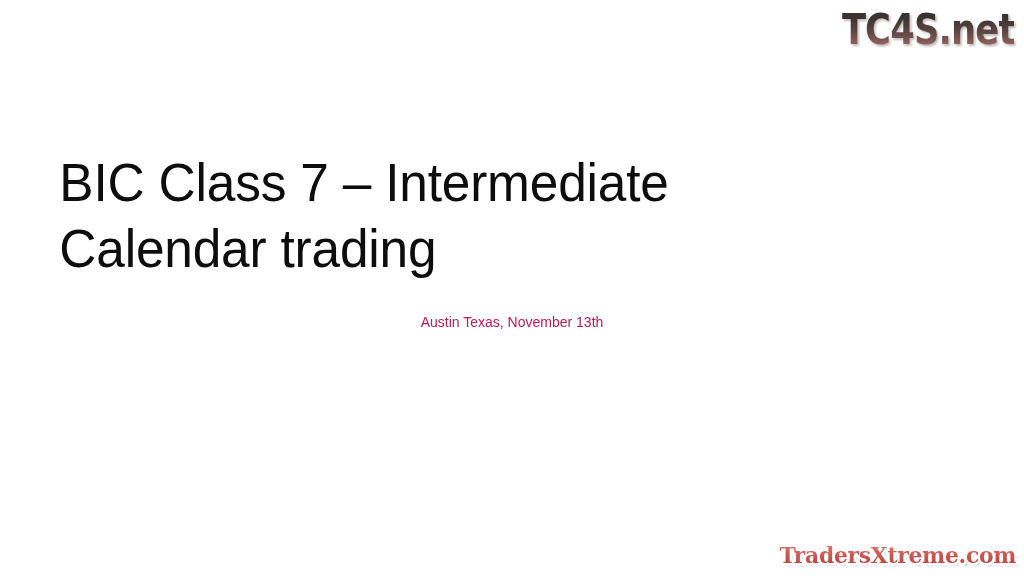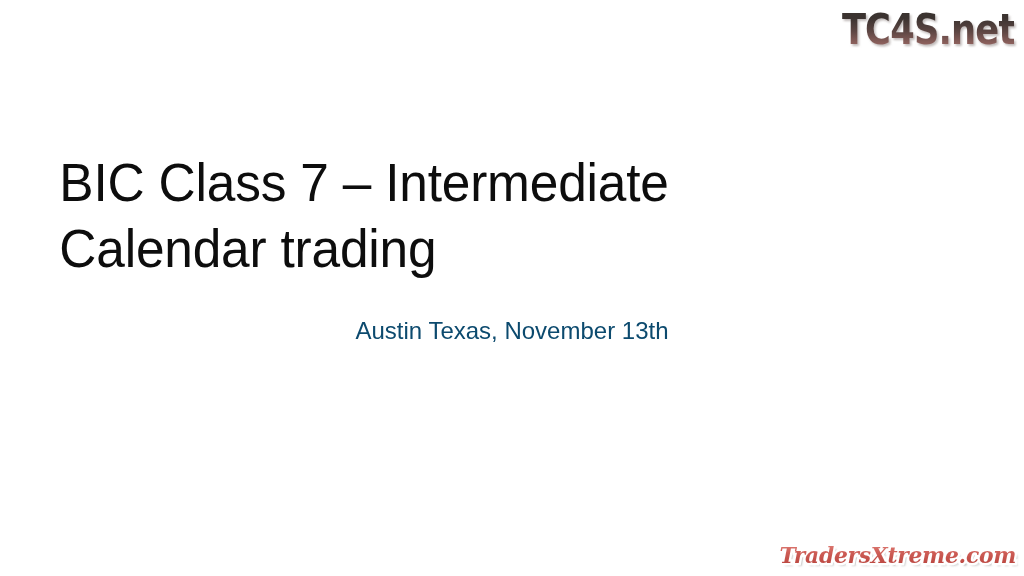--- a/index.html
+++ b/index.html
@@ -48,24 +48,24 @@
   .subtitle-block {
     position: absolute;
     left: 0;
     top: 306px;
     width: 1024px;
     text-align: center;
   }
   .slide-subtitle {
     font-family: "Liberation Sans", sans-serif;
     font-weight: 400;
-    font-size: 24px;
+    font-size: 14px;
     line-height: 26px;
-    color: #0c4a6e;
-    margin: 12px;
+    color: #be185d;
+    margin: 3px;
   }
 
   
   .wm-tc4s {
     position: absolute;
     right: 10px;
     top: 4px;
     font-family: "DejaVu Sans", sans-serif;
     font-weight: bold;
     font-size: 43px;
@@ -126,21 +126,20 @@
     color: transparent;
   }
 
   
   .wm-tx {
     position: absolute;
     right: 8px;
     bottom: 6px;
     width: 250px;
     height: 30px;
-    font-style: italic;
   }
   .wm-tx .tx-text {
     position: absolute;
     right: 0;
     top: 0;
     font-family: "DejaVu Serif", serif;
     font-weight: bold;
     font-size: 23px;
     line-height: 30px;
     letter-spacing: -0.3px;

